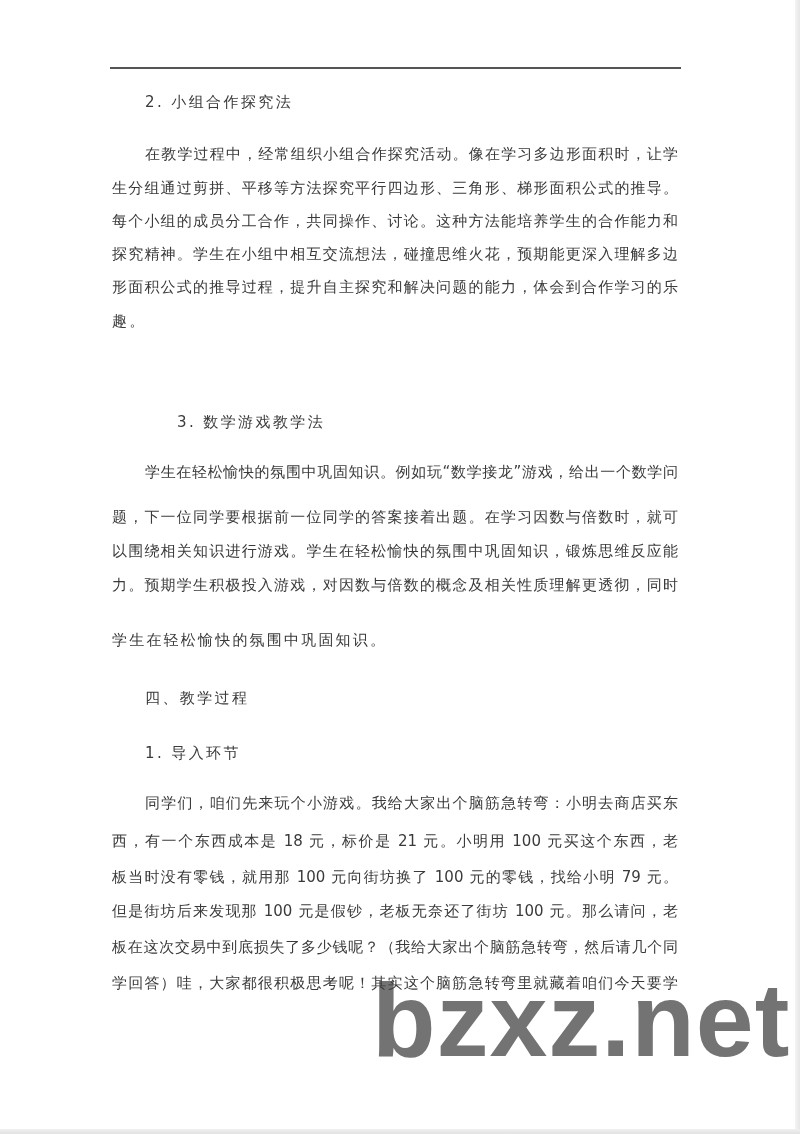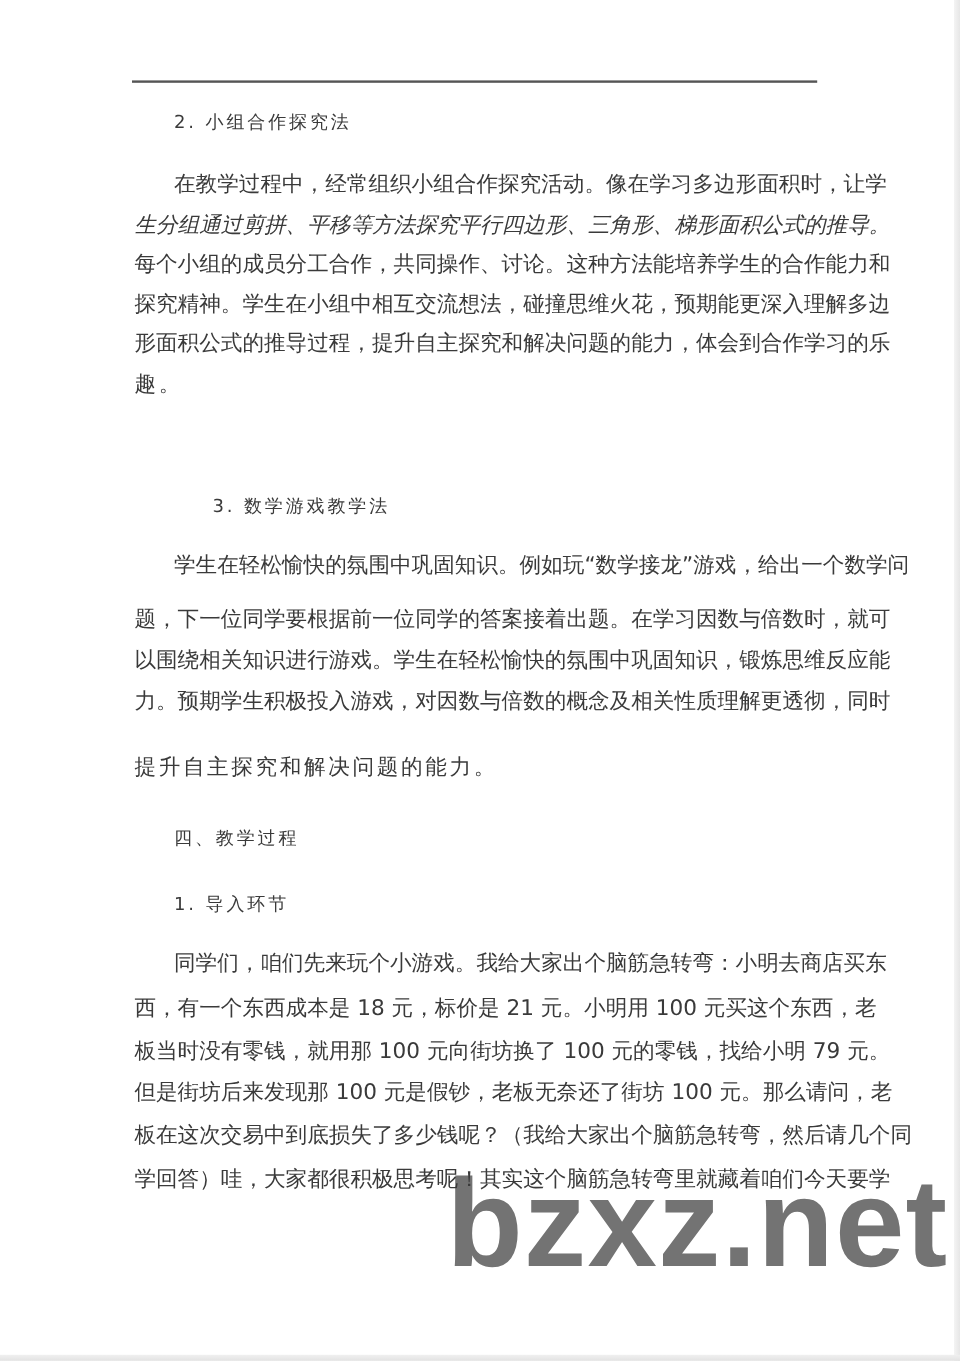--- a/index.html
+++ b/index.html
@@ -26,21 +26,21 @@
     .watermark {
       position: absolute; left: 372px; top: 968px;
       font-family: "Liberation Sans", sans-serif;
       font-weight: bold; font-size: 104px; line-height: 1;
       color: #737373; letter-spacing: 1px;
       z-index: 0;
     }
     .line {
       position: absolute;
       height: 22px; line-height: 22px;
-      font-size: 18px;
+      font-size: 15px;
       white-space: nowrap;
       z-index: 1;
       text-align: justify;
       text-align-last: justify;
     }
     .full { left: 112px; width: 566px; }
     .indent { left: 145px; width: 533px; }
     .short { text-align-last: left; letter-spacing: 2.2px; }
     .heading { left: 145px; font-size: 15px; letter-spacing: 2.4px; text-align-last: left; text-align: center; }
   </style>
@@ -49,32 +49,32 @@
 
 <div>
   <div class="page-edge-right"></div>
   <div class="page-edge-bottom"></div>
   <div class="header-rule"></div>
 
   <div class="watermark">bzxz.net</div>
 
   <div class="line heading" style="top:91px;">2. 小组合作探究法</div>
   <div class="line indent" style="top:143px;">在教学过程中，经常组织小组合作探究活动。像在学习多边形面积时，让学</div>
-  <div class="line full" style="top:177px;font-style:italic;">生分组通过剪拼、平移等方法探究平行四边形、三角形、梯形面积公式的推导。</div>
+  <div class="line full" style="top:177px;">生分组通过剪拼、平移等方法探究平行四边形、三角形、梯形面积公式的推导。</div>
   <div class="line full" style="top:210px;">每个小组的成员分工合作，共同操作、讨论。这种方法能培养学生的合作能力和</div>
   <div class="line full" style="top:243px;">探究精神。学生在小组中相互交流想法，碰撞思维火花，预期能更深入理解多边</div>
   <div class="line full" style="top:276px;">形面积公式的推导过程，提升自主探究和解决问题的能力，体会到合作学习的乐</div>
   <div class="line full short" style="top:310px;">趣。</div>
 
   <div class="line heading" style="top:411px;margin-left:32px;">3. 数学游戏教学法</div>
   <div class="line indent" style="top:461px;">学生在轻松愉快的氛围中巩固知识。例如玩“数学接龙”游戏，给出一个数学问</div>
   <div class="line full" style="top:506px;">题，下一位同学要根据前一位同学的答案接着出题。在学习因数与倍数时，就可</div>
   <div class="line full" style="top:540px;">以围绕相关知识进行游戏。学生在轻松愉快的氛围中巩固知识，锻炼思维反应能</div>
   <div class="line full" style="top:574px;">力。预期学生积极投入游戏，对因数与倍数的概念及相关性质理解更透彻，同时</div>
-  <div class="line full short" style="top:629px;">提升自主探究和解决问题的能力。</div>
+  <div class="line full short" style="top:629px;">学生在轻松愉快的氛围中巩固知识。</div>
 
   <div class="line heading" style="top:687px;">四、教学过程</div>
 
   <div class="line heading" style="top:742px;">1. 导入环节</div>
   <div class="line indent" style="top:792px;">同学们，咱们先来玩个小游戏。我给大家出个脑筋急转弯：小明去商店买东</div>
   <div class="line full" style="top:830px;">西，有一个东西成本是 18 元，标价是 21 元。小明用 100 元买这个东西，老</div>
   <div class="line full" style="top:866px;">板当时没有零钱，就用那 100 元向街坊换了 100 元的零钱，找给小明 79 元。</div>
   <div class="line full" style="top:900px;">但是街坊后来发现那 100 元是假钞，老板无奈还了街坊 100 元。那么请问，老</div>
   <div class="line full" style="top:936px;">板在这次交易中到底损失了多少钱呢？（我给大家出个脑筋急转弯，然后请几个同</div>
   <div class="line full" style="top:972px;">学回答）哇，大家都很积极思考呢！其实这个脑筋急转弯里就藏着咱们今天要学</div>

